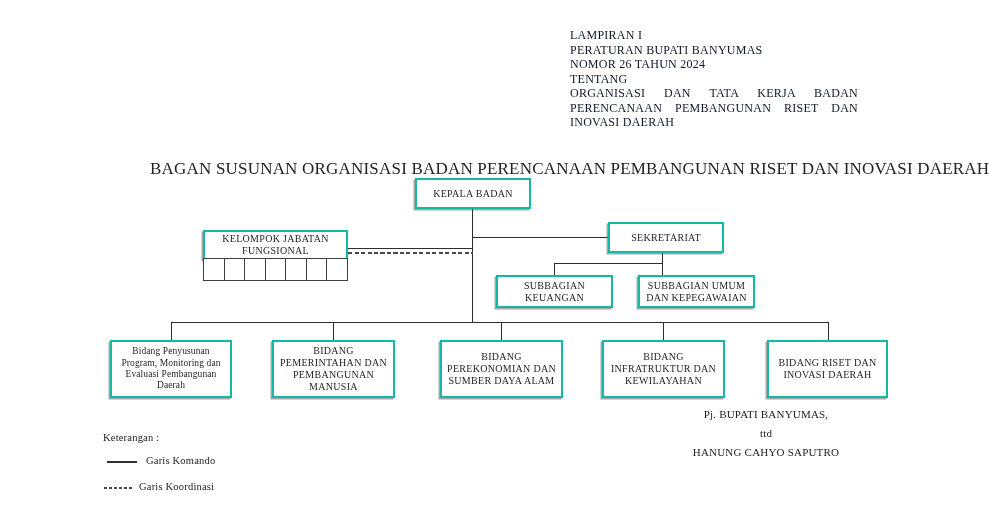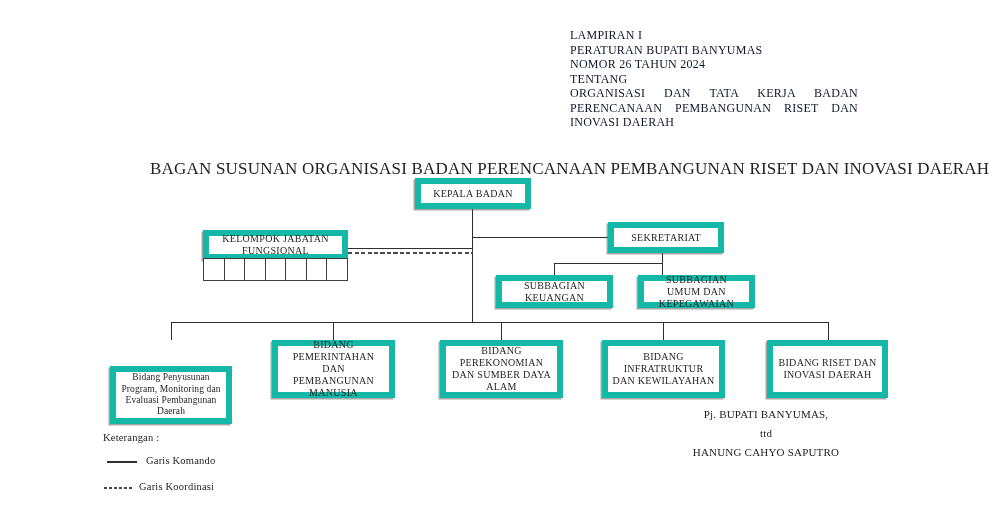--- a/index.html
+++ b/index.html
@@ -15,27 +15,27 @@
     font-size:12px; line-height:14.5px; letter-spacing:.25px; color:#0f172a;
   }
   .lampiran .just { text-align:justify; }
   
   .title {
     position:absolute; left:150px; top:159px; width:780px; text-align:center;
     font-size:17px; letter-spacing:.2px; color:#222; white-space:nowrap;
   }
   
   .obox {
-    position:absolute; background:#fff; border:6px solid #14b8a6;
+    position:absolute; background:#fff; border:2px solid #14b8a6;
     box-shadow:-1.5px 1.5px 0 rgba(95,95,95,.55);
     display:flex; align-items:center; justify-content:center;
     text-align:center; padding:1px 4px;
     font-size:10px; line-height:1.2; letter-spacing:.3px; color:#1f1f1f;
   }
-  .obox.small-text { font-size:9.5px; letter-spacing:.1px; padding:1px 5px;margin-top:26px; }
+  .obox.small-text { font-size:9.5px; letter-spacing:.1px; padding:1px 5px; }
   .slot-row {
     position:absolute; left:203px; top:258px; width:145px; height:23px;
     display:flex;
   }
   .slot {
     flex:1 1 auto; border:1.5px solid #3e3e3e; background:#fff; margin-left:-1.5px;
   }
   .slot:first-child { margin-left:0; }
   
   .hline { position:absolute; height:0; border-top:1.5px solid #2e2e2e; }

